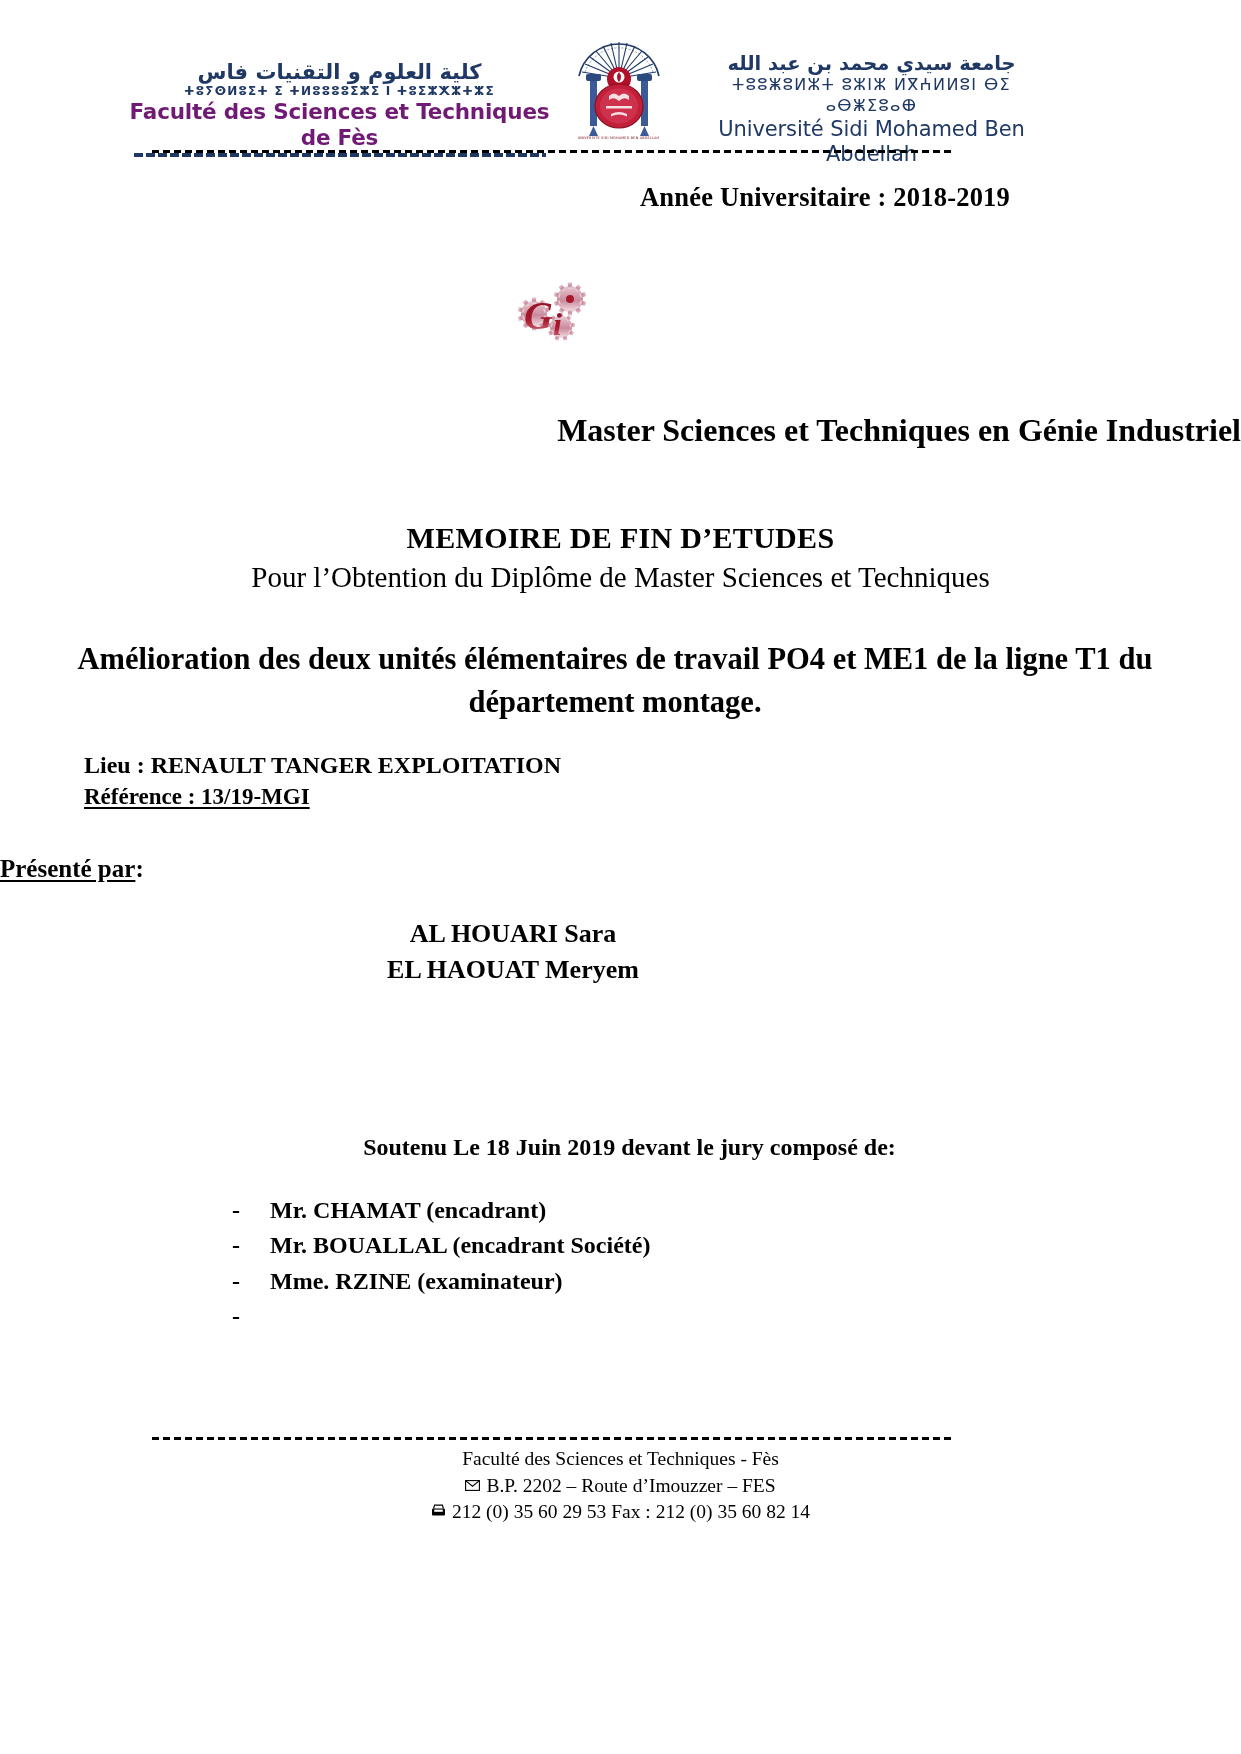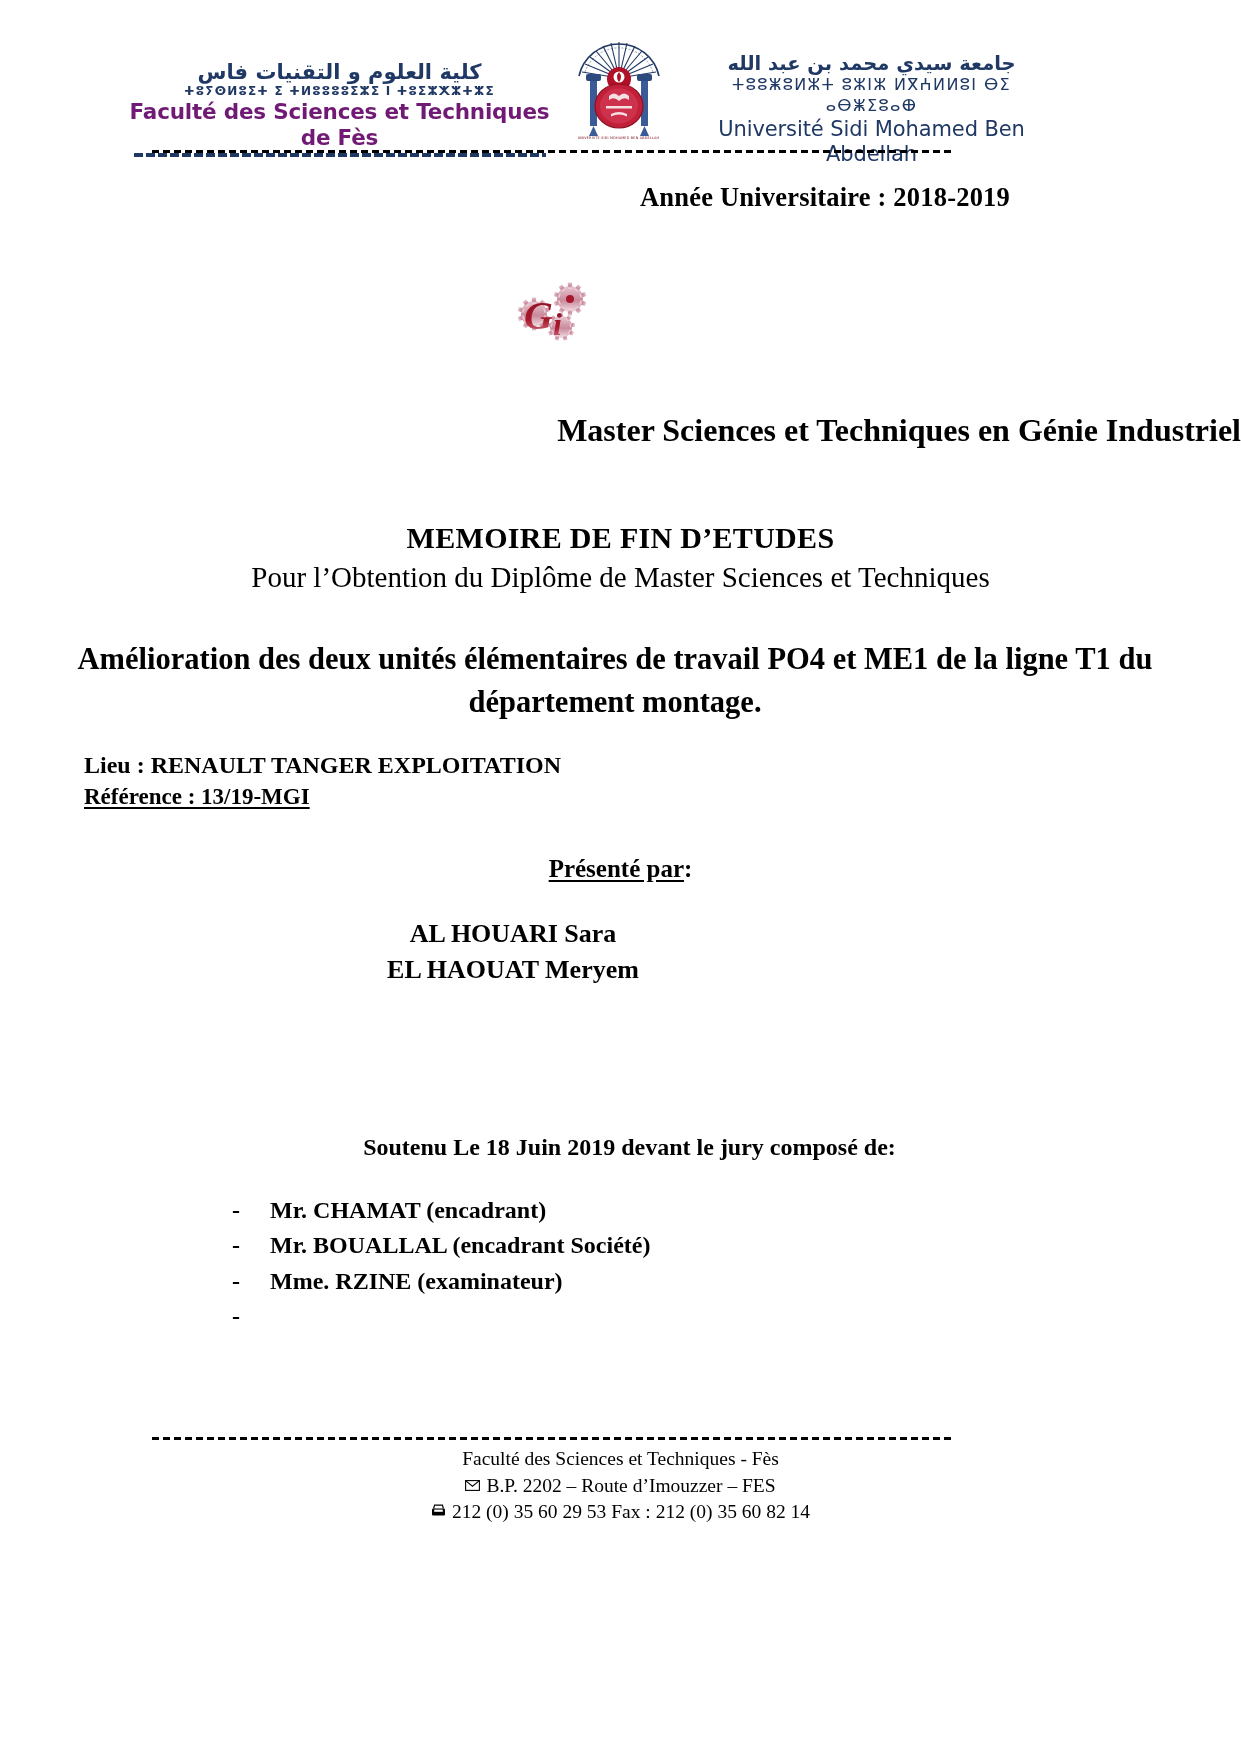--- a/index.html
+++ b/index.html
@@ -225,21 +225,20 @@
     font-weight: bold;
     text-decoration: underline;
     text-underline-offset: 3px;
   }
 
   .presente {
     position: absolute;
     top: 855px;
     left: 0;
     width: 1241px;
-    text-align: center;
     font-size: 25px;
     font-weight: bold;
   }
   .presente span.u {
     text-decoration: underline;
     text-underline-offset: 3px;
   }
 
   .authors {
     position: absolute;

